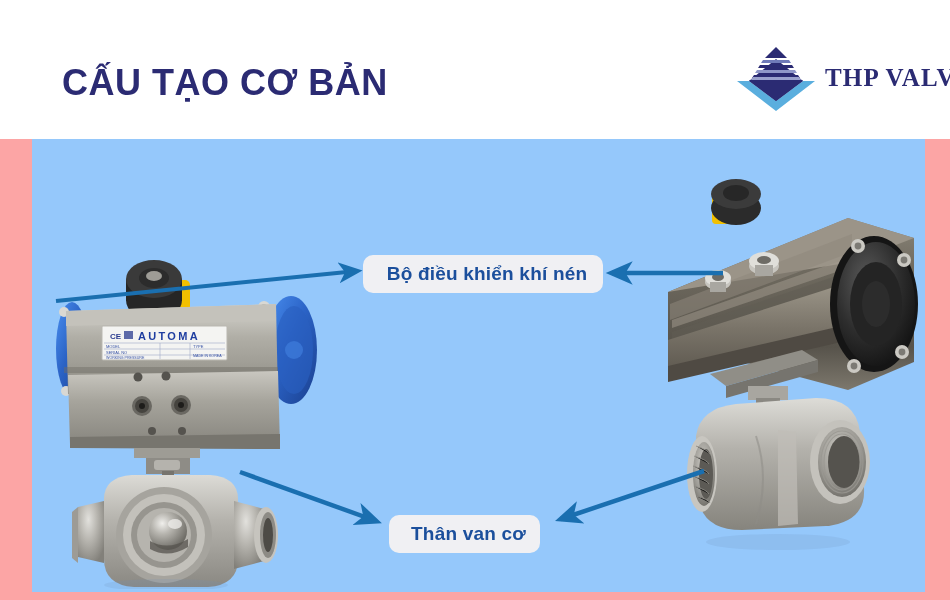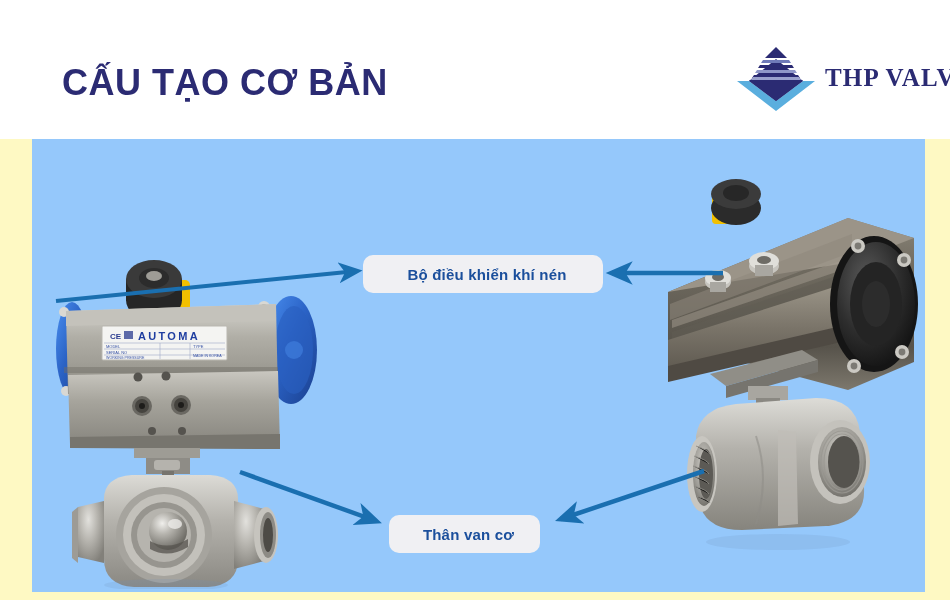--- a/index.html
+++ b/index.html
@@ -11,21 +11,21 @@
     height: 600px;
     background: #ffffff;
     font-family: "Liberation Sans", sans-serif;
     overflow: hidden;
     position: relative;
   }
   #slide {
     position: relative;
     width: 950px;
     height: 600px;
-    background: #fef9c3;
+    background: #fca5a5;
   }
 
   
   #header {
     position: absolute;
     left: 0; top: 0;
     width: 950px; height: 139px;
     background: #ffffff;
   }
   #page-title {
@@ -86,21 +86,21 @@
   .callout {
     position: absolute;
     background: #f0f0f3;
     border-radius: 10px;
     display: flex;
     align-items: center;
     justify-content: center;
     box-sizing: border-box;
   }
   .callout span {
-    font-size: 15px;
+    font-size: 19px;
     font-weight: bold;
     color: #1b4f9c;
     white-space: nowrap;
     letter-spacing: 0.2px;
     margin-left: 8px;
   }
   #callout-actuator {
     left: 363px;
     top: 255px;
     width: 240px;

